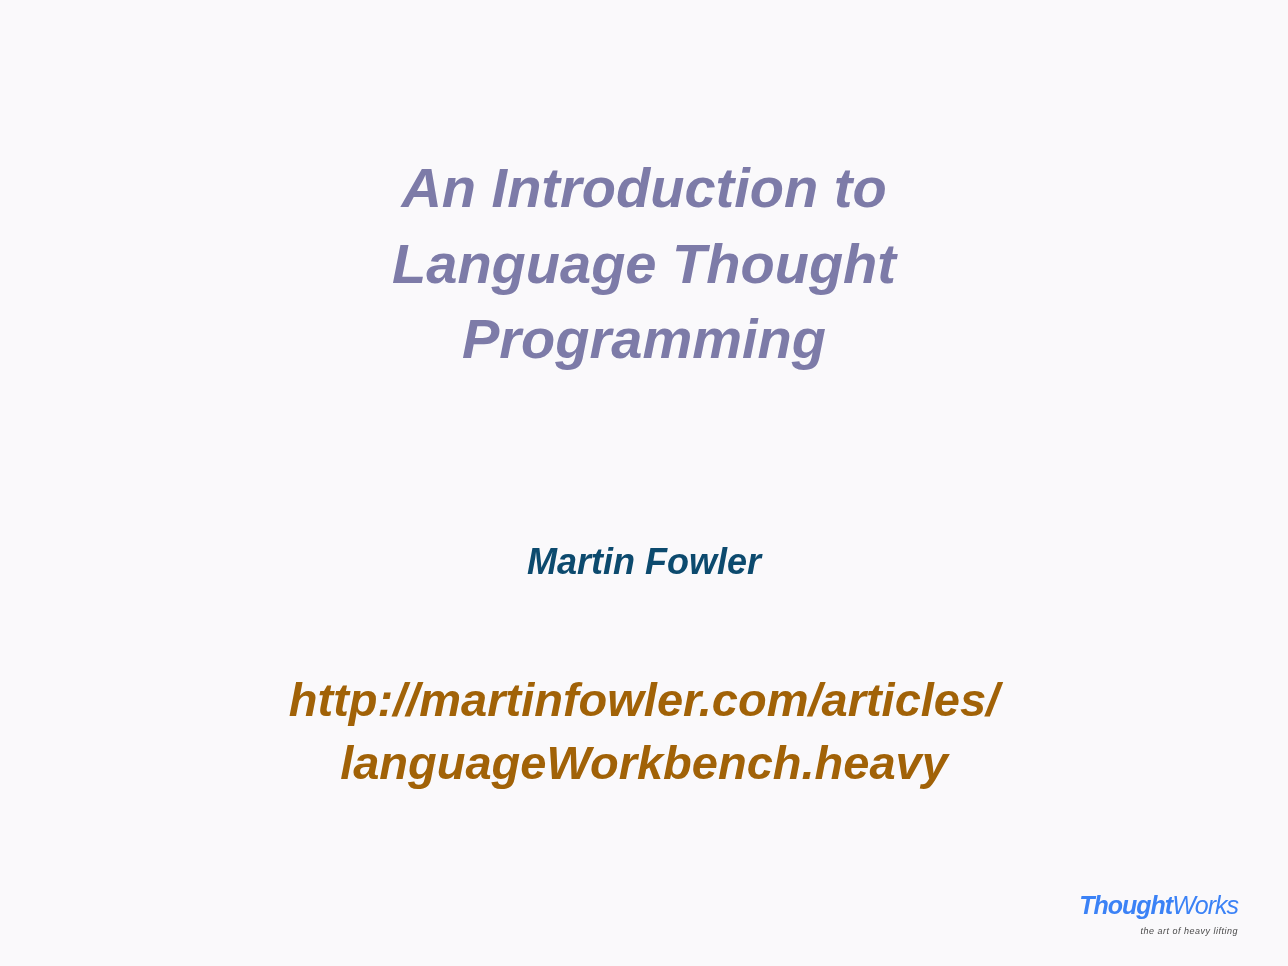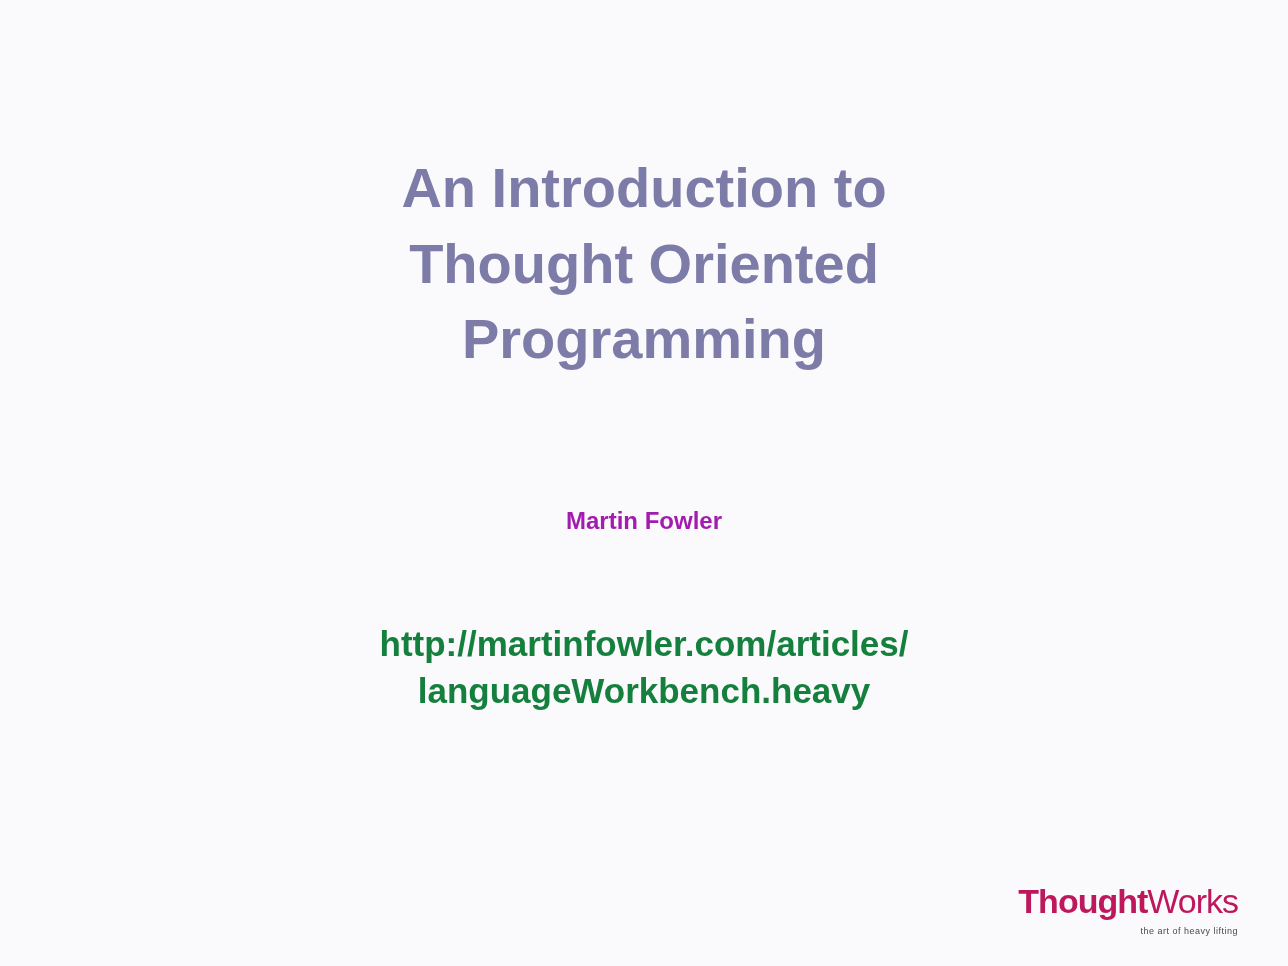--- a/index.html
+++ b/index.html
@@ -1,18 +1,19 @@
 <!DOCTYPE html>
 <html><head>
   <meta charset="utf-8">
   <style>
     * {
       margin: 0;
       padding: 0;
       box-sizing: border-box;
+      font-style: italic;
     }
     body {
       width: 1288px;
       height: 966px;
       background: #faf9fb;
       font-family: Verdana, Geneva, sans-serif;
       position: relative;
       overflow: hidden;
     }
     .slide {
@@ -25,45 +26,46 @@
     }
     .title {
       color: #7d7ba8;
       font-size: 56px;
       font-weight: bold;
       text-align: center;
       line-height: 1.35;
       margin-bottom: 130px;
     }
     .author {
-      color: #a21caf;
-      font-size: 24px;
+      color: #0c4a6e;
+      font-size: 36px;
       font-weight: bold;
       text-align: center;
       margin-bottom: 85px;
+      margin-top: 34px;
     }
     .url {
-      color: #15803d;
-      font-size: 35px;
+      color: #a16207;
+      font-size: 47px;
       font-weight: bold;
       text-align: center;
       line-height: 1.35;
     }
     .logo {
       position: absolute;
       bottom: 30px;
       right: 50px;
       display: flex;
       flex-direction: column;
       align-items: flex-end;
     }
     .logo-main {
       font-family: Arial, sans-serif;
-      font-size: 34px;
-      color: #be185d;
+      font-size: 25px;
+      color: #3b82f6;
       line-height: 1;
       letter-spacing: -1px;
     }
     .logo-main .bold {
       font-weight: bold;
     }
     .logo-main .light {
       font-weight: 300;
     }
     .logo-tagline {
@@ -73,21 +75,21 @@
       margin-top: 8px;
       letter-spacing: 0.5px;
     }
   </style>
 </head>
 <body>
 
 <div class="slide">
   <div class="title">
     <span>An Introduction to</span><br>
-    <span>Thought Oriented</span><br>
+    <span>Language Thought</span><br>
     <span>Programming</span>
   </div>
   <div class="author">Martin Fowler</div>
   <div class="url">
     <span>http://martinfowler.com/articles/</span><br>
     <span>languageWorkbench.heavy</span>
   </div>
 </div>
 
 <div class="logo">

